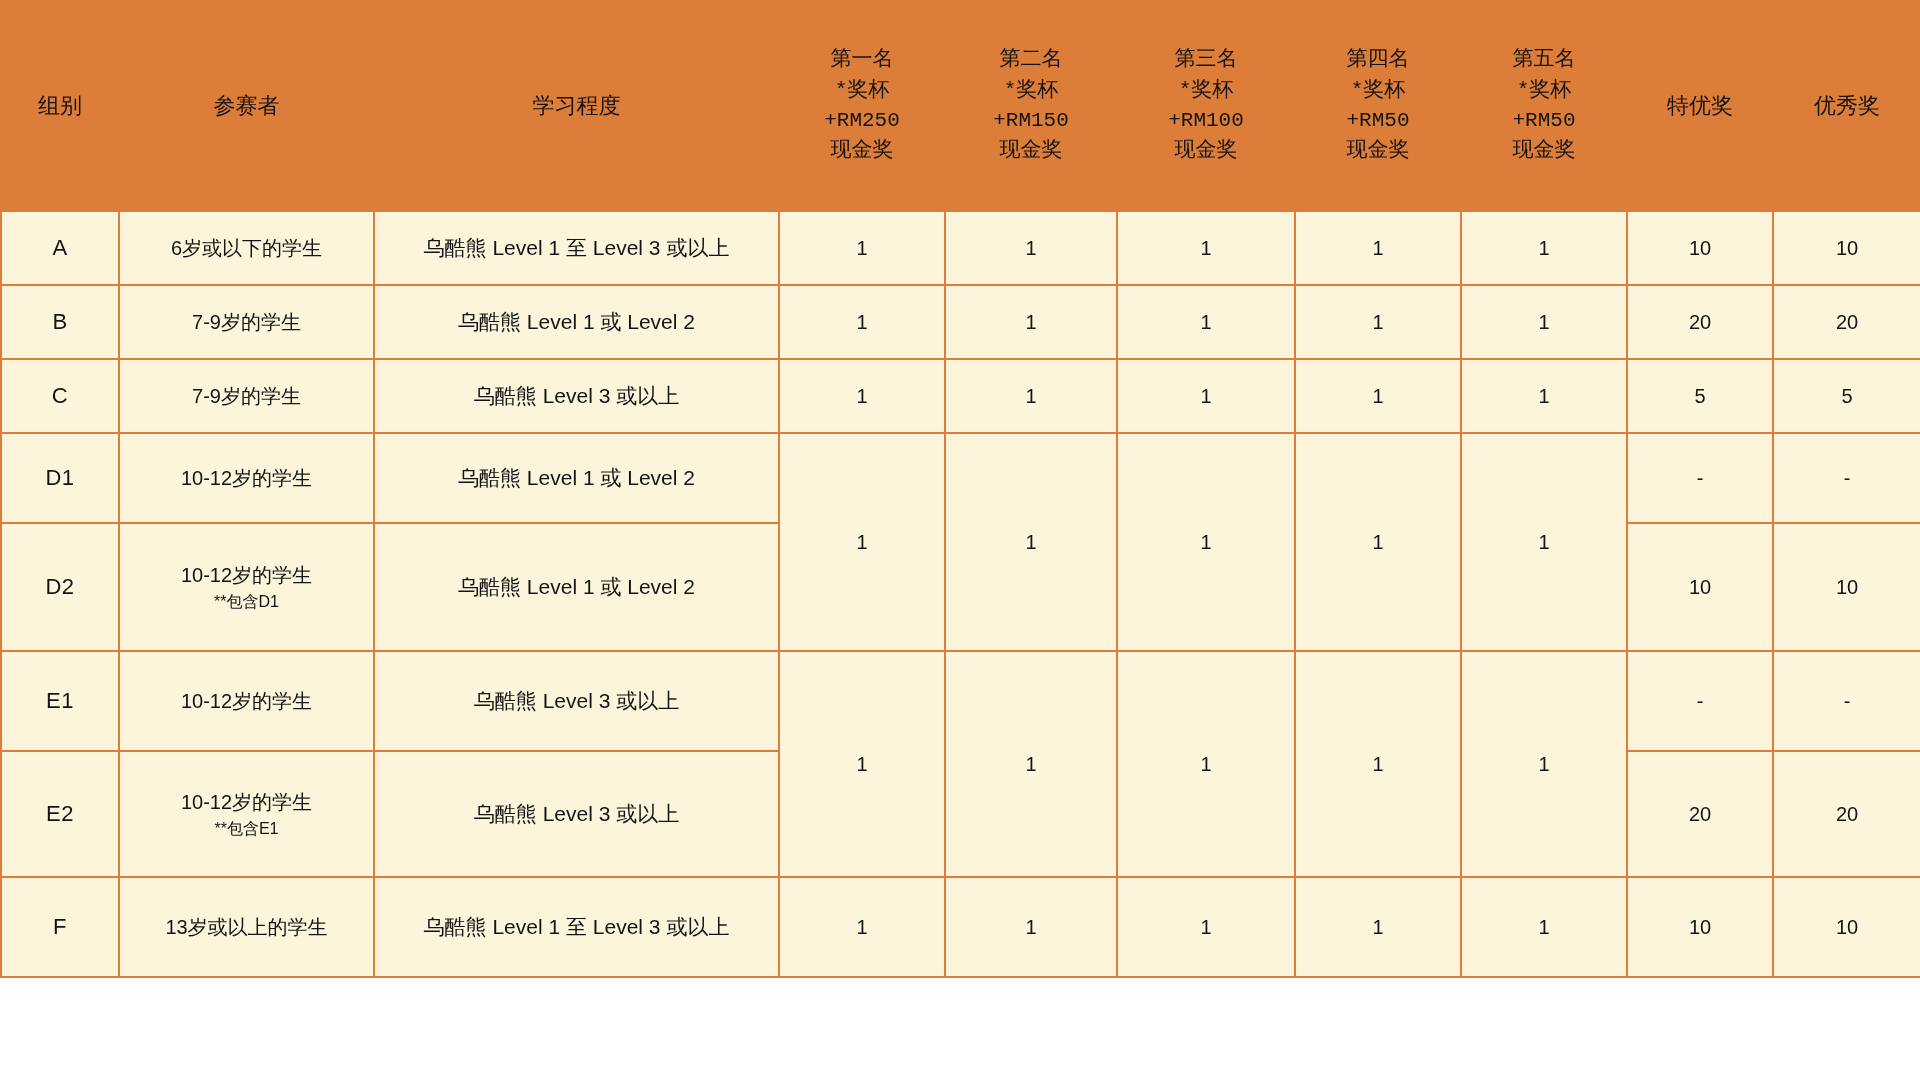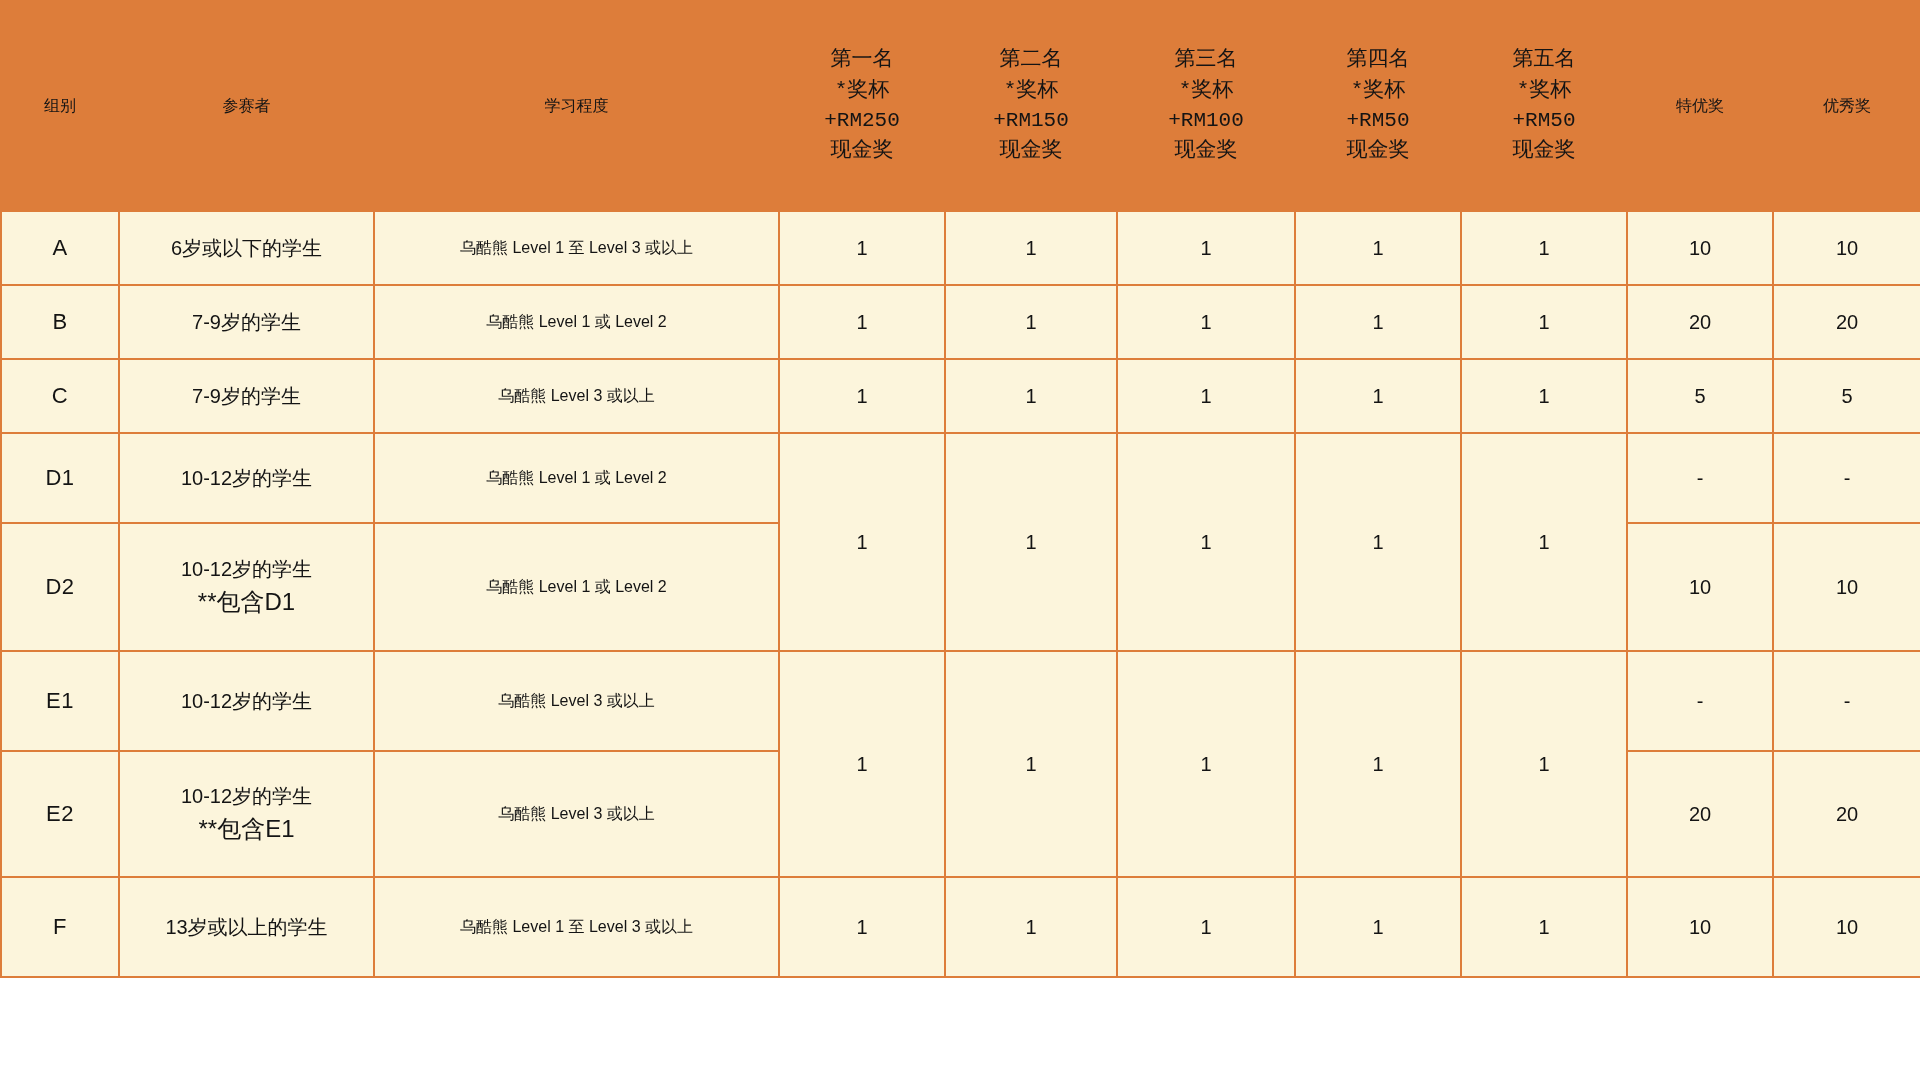--- a/index.html
+++ b/index.html
@@ -32,21 +32,21 @@
     color: #141414;
     text-align: center;
     vertical-align: middle;
     padding: 4px 6px;
     font-weight: normal;
   }
   thead th {
     background: #dd7d3a;
     color: #ffffff;
     font-weight: bold;
-    font-size: 16px;
+    font-size: 22px;
     line-height: 1.45;
     height: 200px;
     border-color: #dd7d3a;
   }
   thead th.head-small {
     font-size: 21px;
     font-family: Liberation Mono, monospace;
   }
   tbody td {
     background: #fcf5dc;
@@ -54,28 +54,28 @@
   }
   td.group-cell {
     font-size: 22px;
     letter-spacing: 0.5px;
   }
   td.part-cell {
     font-size: 20px;
     line-height: 1.5;
   }
   td.level-cell {
-    font-size: 16px;
+    font-size: 21px;
   }
   td.num-cell {
     font-size: 20px;
   }
   .sub {
     display: block;
-    font-size: 24px;
+    font-size: 16px;
   }
   
   col.c-group { width: 118px; }
   col.c-part  { width: 255px; }
   col.c-level { width: 405px; }
   col.c-p1    { width: 166px; }
   col.c-p2    { width: 172px; }
   col.c-p3    { width: 178px; }
   col.c-p4    { width: 166px; }
   col.c-p5    { width: 166px; }

